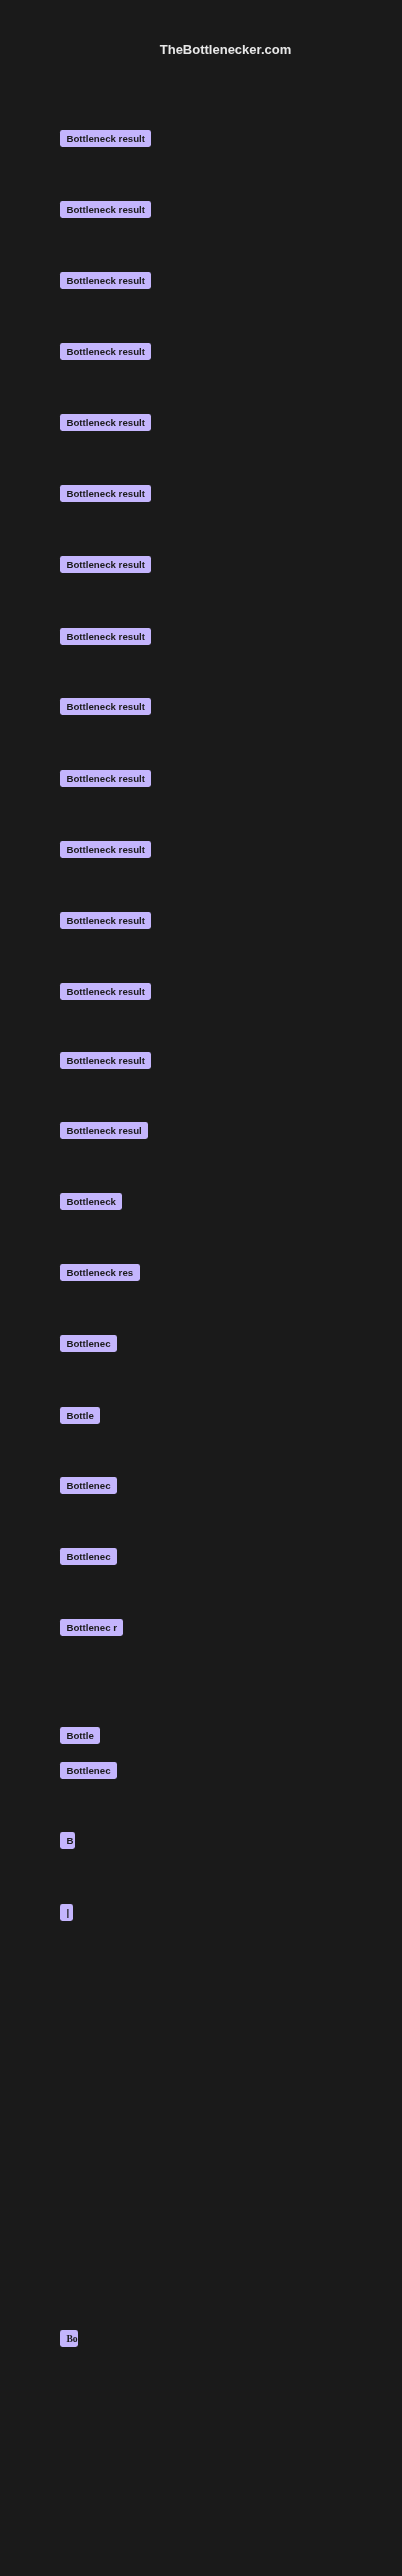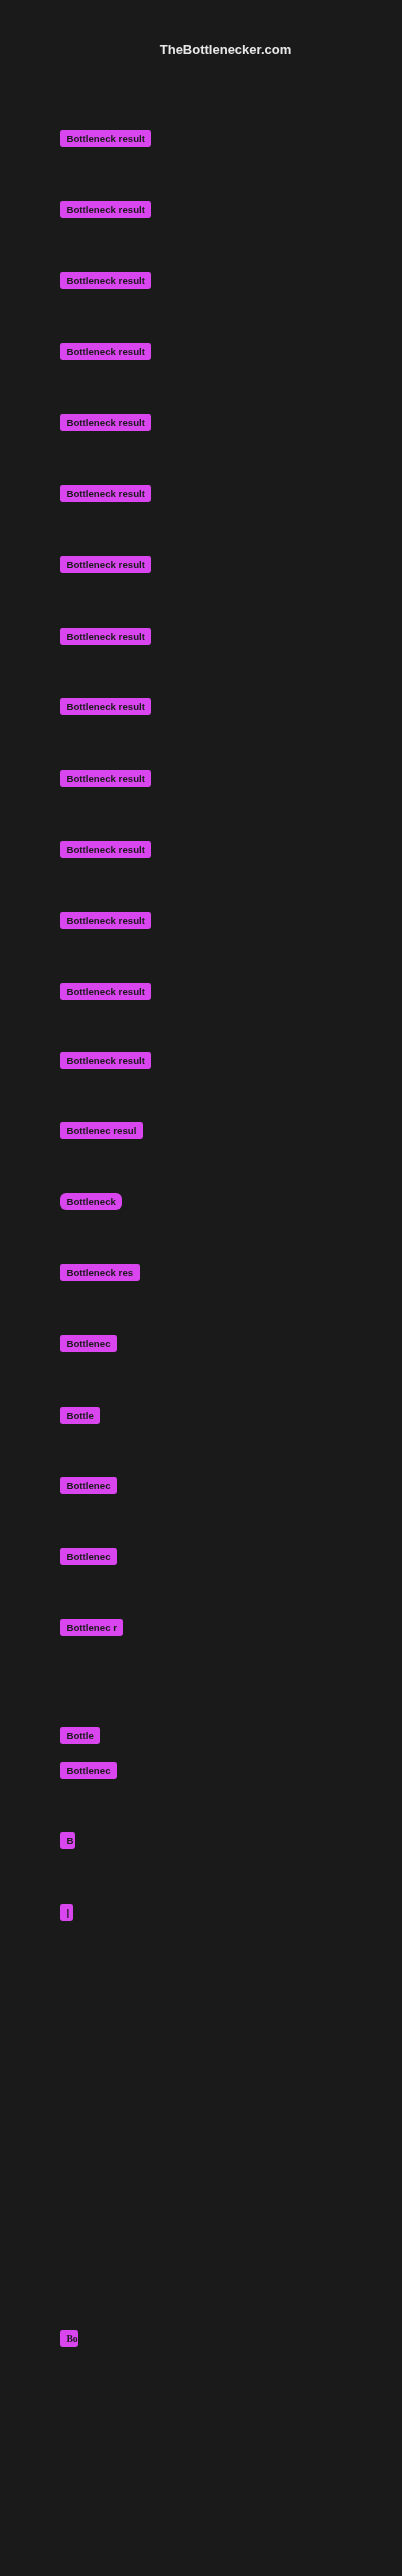--- a/index.html
+++ b/index.html
@@ -24,21 +24,21 @@
       padding: 6.4px 0;
       background-color: #1a1a1a;
     }
 
     .bottleneck-item {
       position: absolute;
       left: 0;
     }
 
     .bottleneck-badge {
-      background-color: #d946ef;
+      background-color: #c4b5fd;
       color: #1a1a1a;
       font-size: 9.7px;
       font-weight: bold;
       padding: 3.2px 6.4px;
       border-radius: 2.4px;
       display: inline-block;
       white-space: nowrap;
       overflow: hidden;
     }
   </style>
@@ -55,22 +55,22 @@
     <div class="bottleneck-item" style="top: 314px; left: 0px;"><span class="bottleneck-badge" style="max-width: 151px;">Bottleneck result</span></div>
     <div class="bottleneck-item" style="top: 385px; left: 0px;"><span class="bottleneck-badge" style="max-width: 147px;">Bottleneck result</span></div>
     <div class="bottleneck-item" style="top: 456px; left: 0px;"><span class="bottleneck-badge" style="max-width: 151px;">Bottleneck result</span></div>
     <div class="bottleneck-item" style="top: 528px; left: 0px;"><span class="bottleneck-badge" style="max-width: 150px;">Bottleneck result</span></div>
     <div class="bottleneck-item" style="top: 598px; left: 0px;"><span class="bottleneck-badge" style="max-width: 146px;">Bottleneck result</span></div>
     <div class="bottleneck-item" style="top: 670px; left: 0px;"><span class="bottleneck-badge" style="max-width: 145px;">Bottleneck result</span></div>
     <div class="bottleneck-item" style="top: 741px; left: 0px;"><span class="bottleneck-badge" style="max-width: 144px;">Bottleneck result</span></div>
     <div class="bottleneck-item" style="top: 812px; left: 0px;"><span class="bottleneck-badge" style="max-width: 136px;">Bottleneck result</span></div>
     <div class="bottleneck-item" style="top: 883px; left: 0px;"><span class="bottleneck-badge" style="max-width: 138px;">Bottleneck result</span></div>
     <div class="bottleneck-item" style="top: 952px; left: 0px;"><span class="bottleneck-badge" style="max-width: 136px;">Bottleneck result</span></div>
-    <div class="bottleneck-item" style="top: 1022px; left: 0px;"><span class="bottleneck-badge" style="max-width: 125px;">Bottlenec resul</span></div>
-    <div class="bottleneck-item" style="top: 1093px; left: 0px;"><span class="bottleneck-badge" style="max-width: 72px; border-radius: 6px;">Bottleneck</span></div>
+    <div class="bottleneck-item" style="top: 1022px; left: 0px;"><span class="bottleneck-badge" style="max-width: 125px;">Bottleneck resul</span></div>
+    <div class="bottleneck-item" style="top: 1093px; left: 0px;"><span class="bottleneck-badge" style="max-width: 72px;">Bottleneck</span></div>
     <div class="bottleneck-item" style="top: 1164px; left: 0px;"><span class="bottleneck-badge" style="max-width: 97px; text-align: right;">Bottleneck res</span></div>
     <div class="bottleneck-item" style="top: 1235px; left: 0px;"><span class="bottleneck-badge" style="max-width: 64px;">Bottlenec</span></div>
     <div class="bottleneck-item" style="top: 1307px; left: 0px;"><span class="bottleneck-badge" style="max-width: 48px;">Bottle</span></div>
     <div class="bottleneck-item" style="top: 1377px; left: 0px;"><span class="bottleneck-badge" style="max-width: 64px;">Bottlenec</span></div>
     <div class="bottleneck-item" style="top: 1448px; left: 0px;"><span class="bottleneck-badge" style="max-width: 58px;">Bottlenec</span></div>
     <div class="bottleneck-item" style="top: 1519px; left: 0px;"><span class="bottleneck-badge" style="max-width: 81px;">Bottlenec r</span></div>
     <div class="bottleneck-item" style="top: 1627px; left: 0px;"><span class="bottleneck-badge" style="max-width: 44px;">Bottle</span></div>
     <div class="bottleneck-item" style="top: 1662px; left: 0px;"><span class="bottleneck-badge" style="max-width: 64px;">Bottlenec</span></div>
     <div class="bottleneck-item" style="top: 1732px; left: 0px;"><span class="bottleneck-badge" style="max-width: 14.5px;">B</span></div>
     <div class="bottleneck-item" style="top: 1804px; left: 0px;"><span class="bottleneck-badge" style="max-width: 8px;">|</span></div>

